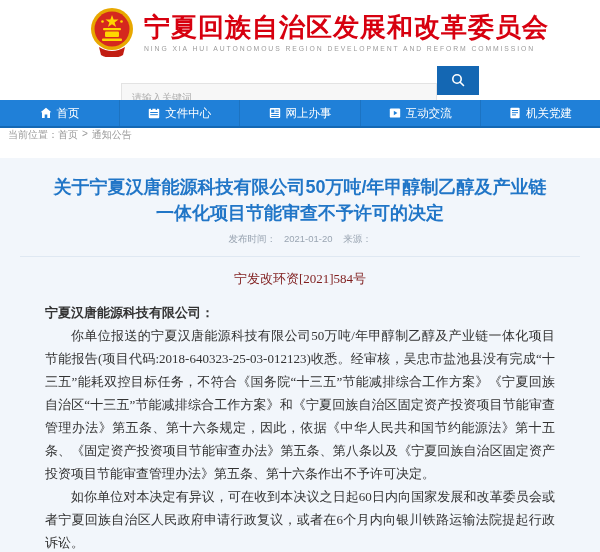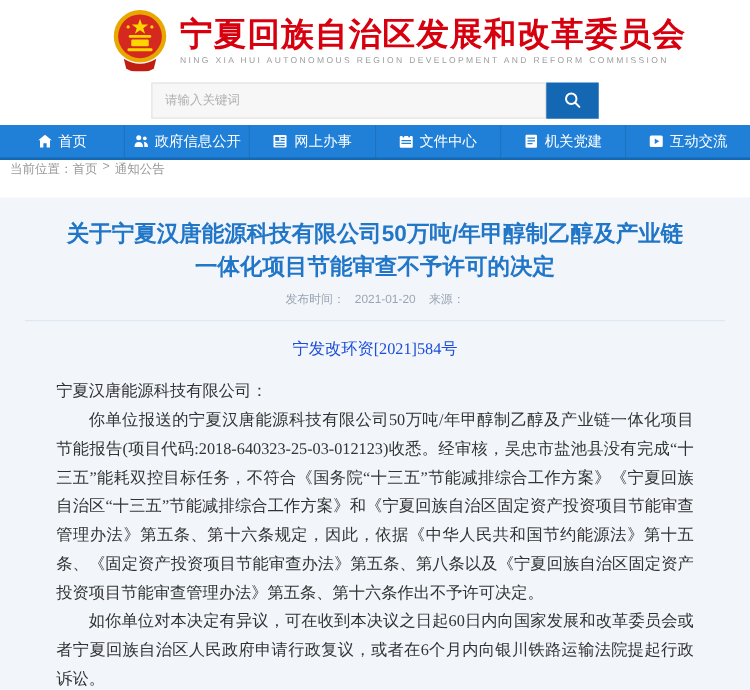--- a/index.html
+++ b/index.html
@@ -33,20 +33,21 @@
   
   .search-row {
     height: 40px; background: #ffffff;
     display: flex; align-items: center; justify-content: center;
   }
   .search-box { display: flex; width: 358px; height: 29px; }
   .search-input {
     flex: 1; height: 29px; border: 1px solid #e3e3e3; background: #f7f7f7;
     font-size: 10px; color: #666; padding: 0 10px; outline: none;
     font-family: Liberation Serif, serif;
+    margin-top: 17px;
   }
   .search-input::placeholder { color: #b0b0b0; }
   .search-btn {
     width: 42px; height: 29px; border: none; background: #1467b3;
     display: flex; align-items: center; justify-content: center; cursor: pointer;
   }
 
   
   .nav {
     height: 28px; background: #2080d8; border-bottom: 2px solid #1468b4;
@@ -77,24 +78,24 @@
     color: #2176c7; font-size: 18px; font-weight: bold; text-align: center;
     line-height: 26px; margin: 2px 26px 7px;
   }
   .article-meta {
     text-align: center; font-size: 9.5px; color: #9aa5b2; margin-bottom: 10px;
   }
   .article-meta span { margin: 0 4px; text-align: right; }
   .divider { border-top: 1px solid #dfe8f2; margin-bottom: 13px; }
   .doc-font { font-family: "Liberation Serif", "DejaVu Serif", serif; }
   .doc-number {
-    text-align: center; font-size: 13px; color: #1d4ed8; margin-bottom: 13px;
+    text-align: center; font-size: 13px; color: #7f1d1d; margin-bottom: 13px;
   }
   .article-body { font-size: 13px; color: #333; line-height: 23px; padding: 0 25px; }
-  .salutation { text-indent: 0; }
+  .salutation { text-indent: 0; font-weight: bold; }
   .para { text-indent: 2em; text-align: justify; }
 </style>
 </head>
 <body>
 
 <div class="page">
 
   <div class="header">
     <svg class="logo" viewBox="0 0 46 50">
       <circle cx="23" cy="22" r="21" fill="#e8a800"></circle>
@@ -127,63 +128,54 @@
 
   <div class="nav">
     <div class="nav-item">
       <svg class="nav-icon" viewBox="0 0 12 12">
         <path d="M6 0.8 L11.4 5.2 H10 V11 H7.3 V7.6 H4.7 V11 H2 V5.2 H0.6 Z" fill="#ffffff"></path>
       </svg>
       <span>首页</span>
     </div>
     <div class="nav-item">
       <svg class="nav-icon" viewBox="0 0 12 12">
-        <circle cx="4" cy="3.2" r="2" fill="#ffffff"></circle>
-        <path d="M0.6 10.5 Q0.6 6.6 4 6.6 Q7.4 6.6 7.4 10.5 Z" fill="#ffffff"></path>
-        <circle cx="8.8" cy="3.6" r="1.5" fill="#ffffff"></circle>
-        <path d="M8 6.4 Q11.4 6.6 11.4 10.5 H8.4 Q8.6 8 8 6.4 Z" fill="#ffffff"></path>
-      </svg>
-      <span>政府信息公开</span>
+        <rect x="0.8" y="1.8" width="10.4" height="9.4" rx="1" fill="#ffffff"></rect>
+        <rect x="3" y="0.4" width="1.4" height="2.6" rx="0.6" fill="#2080d8"></rect>
+        <rect x="7.6" y="0.4" width="1.4" height="2.6" rx="0.6" fill="#2080d8"></rect>
+        <rect x="2.2" y="5" width="7.6" height="1" fill="#2080d8"></rect>
+        <rect x="2.2" y="7.2" width="7.6" height="1" fill="#2080d8"></rect>
+      </svg>
+      <span>文件中心</span>
     </div>
     <div class="nav-item">
       <svg class="nav-icon" viewBox="0 0 12 12">
         <rect x="0.8" y="1" width="10.4" height="10" rx="1" fill="#ffffff"></rect>
         <rect x="2.2" y="2.6" width="3.2" height="3.2" fill="#2080d8"></rect>
         <rect x="6.4" y="2.6" width="3.4" height="1" fill="#2080d8"></rect>
         <rect x="6.4" y="4.8" width="3.4" height="1" fill="#2080d8"></rect>
         <rect x="2.2" y="7" width="7.6" height="1" fill="#2080d8"></rect>
         <rect x="2.2" y="9" width="7.6" height="1" fill="#2080d8"></rect>
       </svg>
       <span>网上办事</span>
     </div>
     <div class="nav-item">
       <svg class="nav-icon" viewBox="0 0 12 12">
-        <rect x="0.8" y="1.8" width="10.4" height="9.4" rx="1" fill="#ffffff"></rect>
-        <rect x="3" y="0.4" width="1.4" height="2.6" rx="0.6" fill="#2080d8"></rect>
-        <rect x="7.6" y="0.4" width="1.4" height="2.6" rx="0.6" fill="#2080d8"></rect>
-        <rect x="2.2" y="5" width="7.6" height="1" fill="#2080d8"></rect>
-        <rect x="2.2" y="7.2" width="7.6" height="1" fill="#2080d8"></rect>
-      </svg>
-      <span>文件中心</span>
+        <rect x="0.8" y="1.4" width="10.4" height="9.2" rx="1.2" fill="#ffffff"></rect>
+        <polygon points="4.8,3.8 4.8,8.2 8.4,6" fill="#2080d8"></polygon>
+      </svg>
+      <span>互动交流</span>
     </div>
     <div class="nav-item">
       <svg class="nav-icon" viewBox="0 0 12 12">
         <rect x="1.4" y="0.8" width="9.2" height="10.4" rx="1" fill="#ffffff"></rect>
         <rect x="3" y="3" width="6" height="1" fill="#2080d8"></rect>
         <rect x="3" y="5.2" width="6" height="1" fill="#2080d8"></rect>
         <rect x="3" y="7.4" width="4" height="1" fill="#2080d8"></rect>
       </svg>
       <span>机关党建</span>
-    </div>
-    <div class="nav-item">
-      <svg class="nav-icon" viewBox="0 0 12 12">
-        <rect x="0.8" y="1.4" width="10.4" height="9.2" rx="1.2" fill="#ffffff"></rect>
-        <polygon points="4.8,3.8 4.8,8.2 8.4,6" fill="#2080d8"></polygon>
-      </svg>
-      <span>互动交流</span>
     </div>
   </div>
 
   <div class="breadcrumb">
     <span>当前位置：</span>
     <a>首页</a>
     <span class="sep">&gt;</span>
     <a>通知公告</a>
   </div>
 

